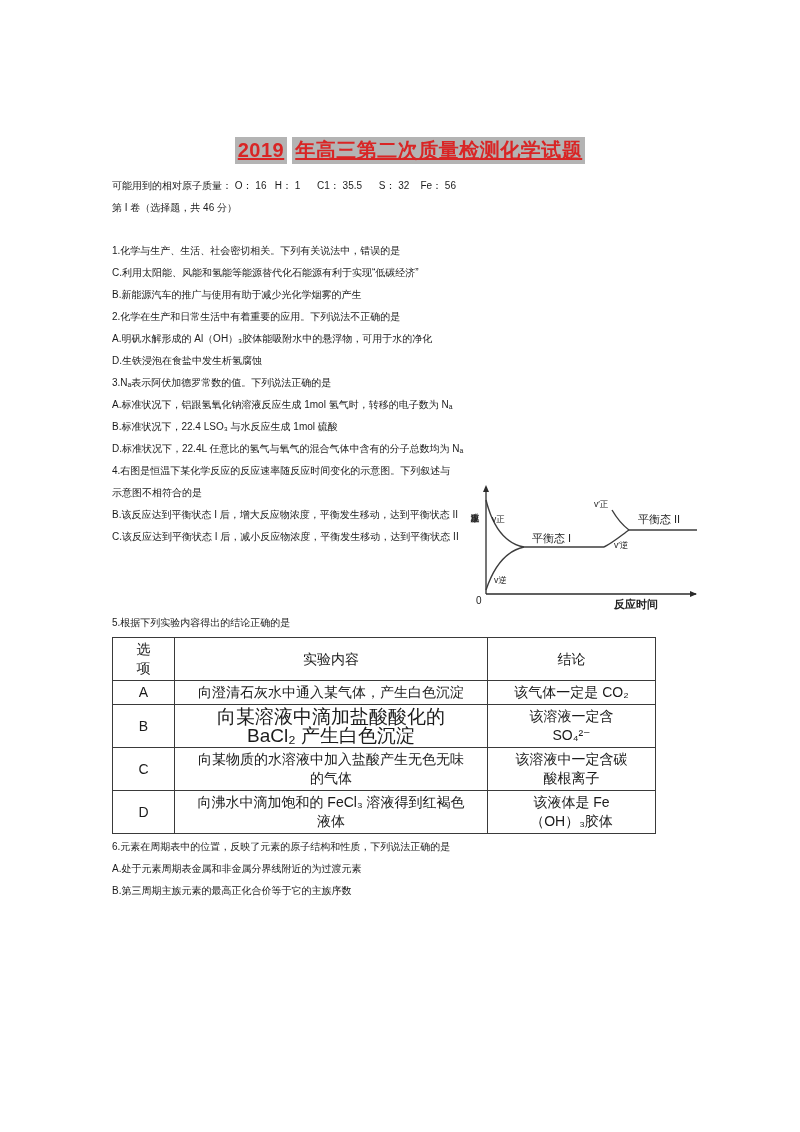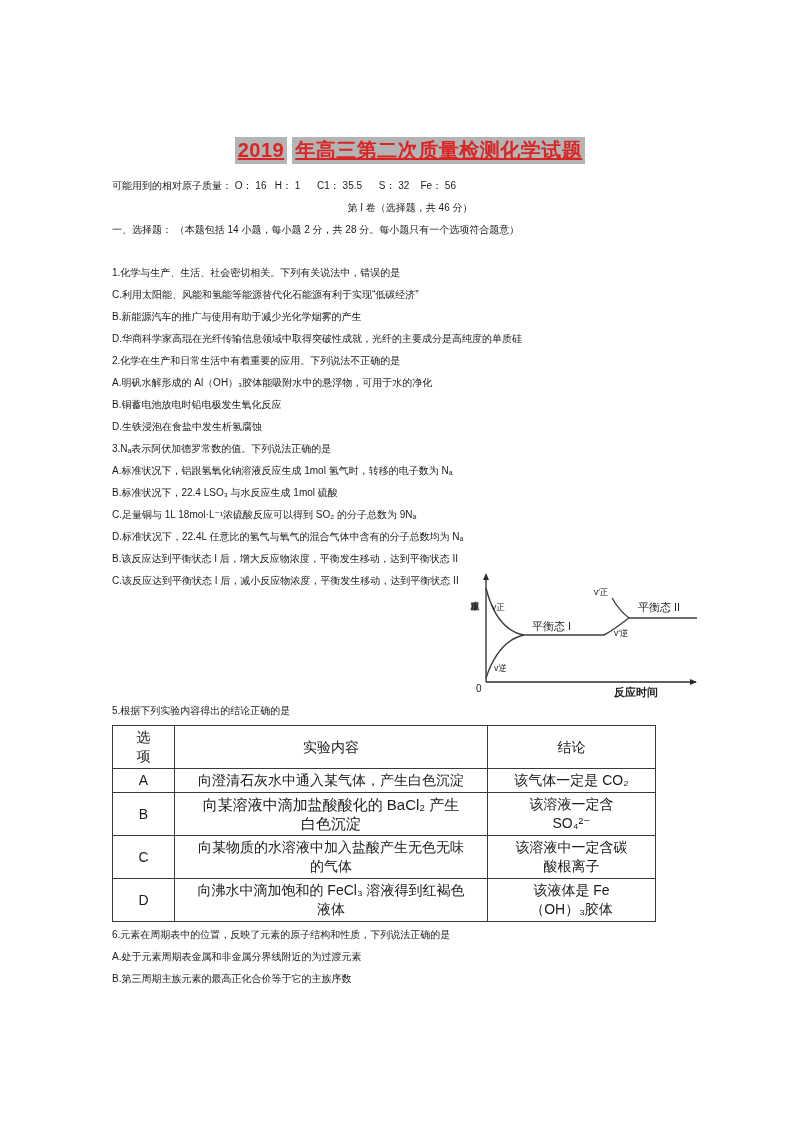--- a/index.html
+++ b/index.html
@@ -28,21 +28,21 @@
   .title .hl {
     background: #b4b4b4;
     padding: 2px 3px 3px 3px;
   }
   .title .hl + .hl { margin-left: 5px; }
   p.line {
     font-size: 10px;
     line-height: 22px;
     white-space: pre-wrap;
   }
-  p.center { text-align: center; }
+  p.center { }
   .spacer { height: 21px; }
   
   .fig {
     float: right;
     width: 242px;
     height: 128px;
     margin: 22px 0 2px 6px;
   }
   .fig svg { display: block; }
   .q4 { overflow: visible; }
@@ -59,57 +59,53 @@
   table.exp th, table.exp td {
     border: 1px solid #3a3a3a;
     text-align: center;
     vertical-align: middle;
     padding: 2px 21px;
     font-weight: normal;
   }
   col.c-opt  { width: 62px; }
   col.c-body { width: 313px; }
   col.c-conc { width: 168px; }
-  td.fs13 { font-size: 15px; }
+  td.fs13 { font-size: 19px; }
   .figtext { fill: #222; }
   .curve { stroke: #3c3c3c; stroke-width: 1.4; fill: none; }
   .axis  { stroke: #2b2b2b; stroke-width: 1.3; fill: none; }
 </style>
 </head>
 <body>
 
 <div class="content">
 
   <div class="title"><span class="hl">2019</span><span class="hl">年高三第二次质量检测化学试题</span></div>
 
   <p class="line">可能用到的相对原子质量： O： 16   H： 1      C1： 35.5      S： 32    Fe： 56</p>
   <p class="line center">第 I 卷（选择题，共 46 分）</p>
-  <p class="line">一、选择题： （本题包括 14 小题，每小题 2 分，共 28 分。每小题只有一个选项符合题意）</p>
 
   <div class="spacer"></div>
 
   <div>
     <p class="line">1.化学与生产、生活、社会密切相关。下列有关说法中，错误的是</p>
     <p class="line">C.利用太阳能、风能和氢能等能源替代化石能源有利于实现“低碳经济”</p>
     <p class="line">B.新能源汽车的推广与使用有助于减少光化学烟雾的产生</p>
-    <p class="line">D.华商科学家高琨在光纤传输信息领域中取得突破性成就，光纤的主要成分是高纯度的单质硅</p>
   </div>
 
   <div>
     <p class="line">2.化学在生产和日常生活中有着重要的应用。下列说法不正确的是</p>
     <p class="line">A.明矾水解形成的 Al（OH）₃胶体能吸附水中的悬浮物，可用于水的净化</p>
-    <p class="line">B.铜蓄电池放电时铅电极发生氧化反应</p>
     <p class="line">D.生铁浸泡在食盐中发生析氢腐蚀</p>
   </div>
 
   <div>
     <p class="line">3.Nₐ表示阿伏加德罗常数的值。下列说法正确的是</p>
     <p class="line">A.标准状况下，铝跟氢氧化钠溶液反应生成 1mol 氢气时，转移的电子数为 Nₐ</p>
     <p class="line">B.标准状况下，22.4 LSO₃ 与水反应生成 1mol 硫酸</p>
-    <p class="line">C.足量铜与 1L 18mol·L⁻¹浓硫酸反应可以得到 SO₂ 的分子总数为 9Nₐ</p>
     <p class="line">D.标准状况下，22.4L 任意比的氢气与氧气的混合气体中含有的分子总数均为 Nₐ</p>
   </div>
 
   <div class="q4">
     <div class="fig">
       <svg width="242" height="128" viewBox="0 0 242 128">
 
         <line class="axis" x1="20" y1="8" x2="20" y2="112"></line>
         <polygon points="17,10 20,3 23,10" fill="#2b2b2b"></polygon>
         <line class="axis" x1="20" y1="112" x2="230" y2="112"></line>
@@ -126,20 +122,21 @@
         <text class="figtext" x="148" y="126" font-size="11" font-weight="bold">反应时间</text>
         <text class="figtext" x="10" y="122" font-size="10">0</text>
         <text class="figtext" x="26" y="40" font-size="8.5">v正</text>
         <text class="figtext" x="28" y="101" font-size="8.5">v逆</text>
         <text class="figtext" x="66" y="60" font-size="11">平衡态 I</text>
         <text class="figtext" x="128" y="25" font-size="8.5">v′正</text>
         <text class="figtext" x="148" y="66" font-size="8.5">v′逆</text>
         <text class="figtext" x="172" y="41" font-size="11">平衡态 II</text>
       </svg>
     </div>
+    <p class="line">4.右图是恒温下某化学反应的反应速率随反应时间变化的示意图。下列叙述与示意图不相符合的是</p>
     <p class="line">B.该反应达到平衡状态 I 后，增大反应物浓度，平衡发生移动，达到平衡状态 II</p>
     <p class="line">C.该反应达到平衡状态 I 后，减小反应物浓度，平衡发生移动，达到平衡状态 II</p>
   </div>
 
   <div class="q5">
     <p class="line">5.根据下列实验内容得出的结论正确的是</p>
     <table class="exp">
       <colgroup>
           <col class="c-opt">
           <col class="c-body">

